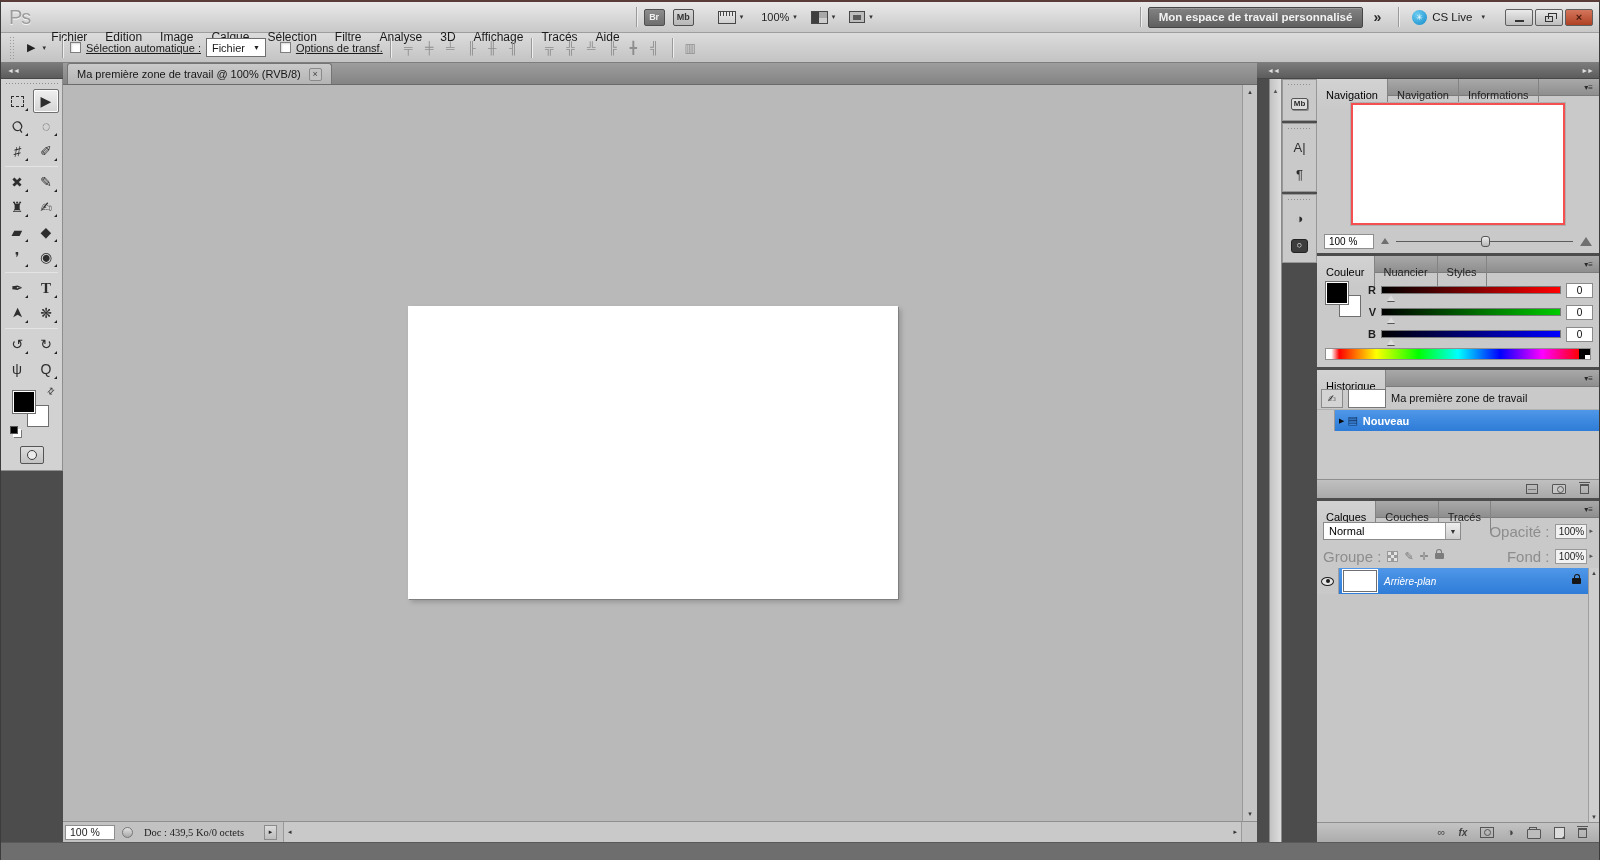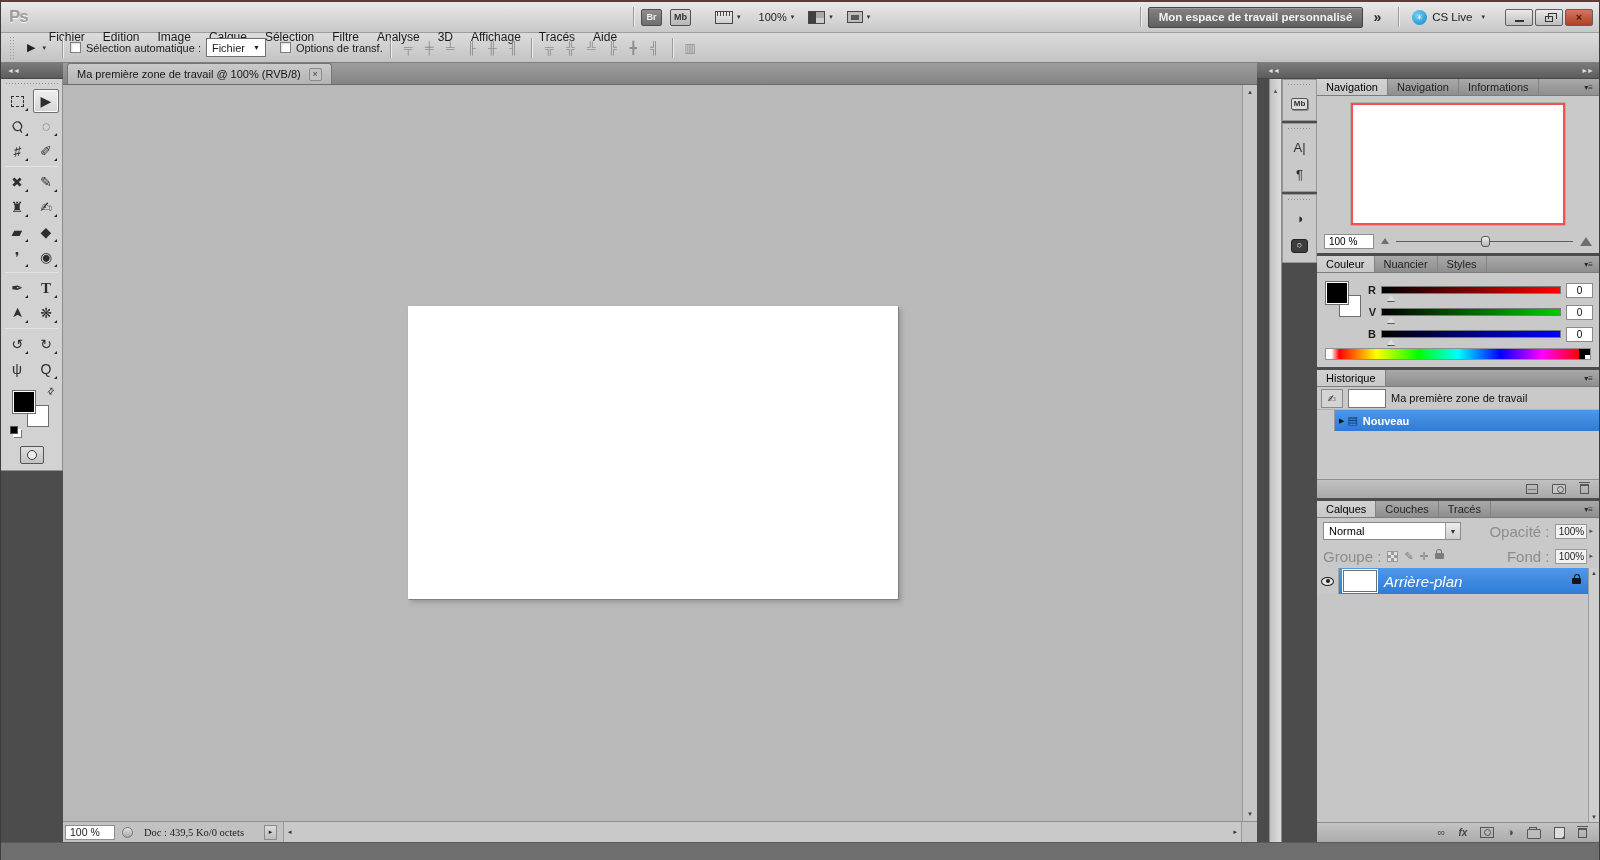--- a/index.html
+++ b/index.html
@@ -5,21 +5,21 @@
   * { box-sizing: border-box; margin: 0; padding: 0; }
   html,body { margin:0; background:#6e6e6e; }
   .app {
     width:1600px; height:860px; position:relative; overflow:hidden;
     font-family:"Liberation Sans","DejaVu Sans",sans-serif;
     border-top:2px solid #5a3c38; border-left:1px solid #3c3c3c; border-right:1px solid #3c3c3c;
     background:#6e6e6e;
   }
   
   .menubar { height:31px; background:linear-gradient(#e9e9e9,#c8c8c8); display:flex; align-items:center; padding:0 6px 0 8px; font-size:12px; color:#1a1a1a; border-bottom:1px solid #9e9e9e; }
-  .ps-logo { font-size:17px; font-weight:bold; color:#9c9c9c; letter-spacing:-1px; margin-right:12px; text-shadow:0 1px 0 #f5f5f5; }
+  .ps-logo { font-size:20px; font-weight:normal; color:#9c9c9c; letter-spacing:-1px; margin-right:12px; text-shadow:0 1px 0 #f5f5f5; }
   .menus { display:flex; align-items:center;margin-top:40px; }
   .menu-item { padding:4px 9px; cursor:default; }
   .vsep { width:1px; height:20px; background:#9a9a9a; box-shadow:1px 0 0 #eee; margin:0 7px; }
   .brbtn,.mbbtn { width:21px; height:17px; border:1px solid #4f4f4f; border-radius:2px; font-size:9px; font-weight:bold; display:flex; align-items:center; justify-content:center; margin-right:8px; }
   .brbtn { background:linear-gradient(#8d8d8d,#6e6e6e); color:#f0f0f0; }
   .mbbtn { background:linear-gradient(#d6d6d6,#b8b8b8); color:#333; margin-right:14px; }
   .appicon { display:inline-block; margin-left:10px; }
   .rulico { width:18px; height:13px; border:1px solid #474747; background:linear-gradient(#ececec,#cfcfcf); position:relative; }
   .rulico::before { content:""; position:absolute; top:0; left:1px; right:1px; height:4px; background:repeating-linear-gradient(90deg,#474747 0 1px,transparent 1px 3px); }
   .arrico { width:17px; height:13px; border:1px solid #474747; background:linear-gradient(90deg,#3f3f3f 0 7px,transparent 7px),linear-gradient(#a8a8a8 0 6px,#cdcdcd 6px); }
@@ -39,21 +39,21 @@
   .rsq { position:relative; width:8px; height:6px; border:1px solid #333; margin-top:3px; }
   .rsq::after { content:""; position:absolute; left:2px; top:-4px; width:7px; height:5px; border:1px solid #333; border-bottom:none; }
   
   .optionsbar { height:30px; background:linear-gradient(#dcdcdc,#c3c3c3); border-bottom:1px solid #7e7e7e; display:flex; align-items:center; padding:0 8px; font-size:11px; color:#1c1c1c; }
   .vgrip { width:7px; height:24px; background-image:radial-gradient(circle,#9a9a9a 0.8px,transparent 1px); background-size:3px 3px; margin-right:6px; }
   .opt-tool { display:flex; align-items:center; gap:3px; padding:2px 5px; }
   .opt-tool .tg { font-size:11px; color:#222; }
   .cb { width:11px; height:11px; background:#fff; border:1px solid #7f7f7f; box-shadow:inset 1px 1px 2px rgba(0,0,0,.15); margin-right:5px; flex:0 0 auto; }
   .gsel { display:flex; align-items:center; height:19px; background:#fff; border:1px solid #6f6f6f; margin-left:5px; padding:0 5px; gap:8px; }
   .gsel .ar { font-size:7px; color:#222; }
-  .optlabel { white-space:nowrap; }
+  .optlabel { white-space:nowrap;text-decoration:underline; }
   .gap14 { width:14px; }
   .opt-ico { font-size:12px; color:#8e8e8e; width:17px; text-align:center; margin:0 2px; }
   .icongroup { display:flex; align-items:center; }
   
   .main { display:flex; height:779px; background:#4c4c4c; }
   
   .tooldock { width:62px; display:flex; flex-direction:column; background:#4c4c4c; }
   .collapse-bar { height:16px; background:linear-gradient(#7b7b7b,#5c5c5c); border-bottom:1px solid #474747; color:#e0e0e0; font-size:7px; display:flex; align-items:center; padding-left:6px; letter-spacing:-1px; }
   .toolpanel { background:#d2d2d2; border-right:1px solid #8e8e8e; border-bottom:1px solid #8e8e8e; padding-bottom:6px; }
   .hgrip { height:4px; margin:3px 4px; background-image:radial-gradient(circle,#8f8f8f 0.7px,transparent 1px); background-size:3px 3px; }
@@ -105,21 +105,21 @@
   .strip-ico.boxed .lbl { border:1px solid #555; background:#dcdcdc; padding:1px 2px; font-size:8px; font-weight:bold; border-radius:2px; box-shadow:1px 1px 0 #8a8a8a; }
   .strip-ico.dark .lbl { background:#3d3d3d; color:#fff; border:1px solid #222; border-radius:3px; width:17px; height:14px; display:flex; align-items:center; justify-content:center; font-size:9px; }
   .panelcol { width:282px; display:flex; flex-direction:column; }
   .panel { background:#c9c9c9; margin-bottom:3px; display:flex; flex-direction:column; }
   .panel.navigator { height:174px; }
   .panel.color { height:111px; }
   .panel.history { height:128px; }
   .panel.layers { flex:1; margin-bottom:0; }
   .ptabs { display:flex; align-items:stretch; height:17px; background:linear-gradient(#a9a9a9,#8e8e8e); border-bottom:1px solid #7c7c7c; font-size:11px; flex:0 0 auto; }
   .tabswrap { display:flex; }
-  .ptab { padding:0 9px; color:#1f1f1f; border-right:1px solid #838383; display:flex; align-items:center; white-space:nowrap; }
+  .ptab { padding:16px 9px; color:#1f1f1f; border-right:1px solid #838383; display:flex; align-items:center; white-space:nowrap; }
   .ptab.active { background:linear-gradient(#d2d2d2,#c9c9c9); color:#000; }
   .pmenu { margin-left:auto; padding-right:6px; color:#2a2a2a; font-size:8px; display:flex; align-items:center; }
   
   .navbody { flex:1; display:flex; align-items:center; justify-content:center; }
   .navproxy { width:214px; height:122px; background:#fff; border:2px solid #f64f4f; box-shadow:0 0 0 1px #b0b0b0; }
   .navbar { height:21px; display:flex; align-items:center; gap:7px; padding:0 7px 3px; }
   .navzoom { width:50px; height:15px; background:#fff; border:1px solid #8e8e8e; font-size:10px; display:flex; align-items:center; padding:0 4px; }
   .mtn { width:0; height:0; border-left:4px solid transparent; border-right:4px solid transparent; border-bottom:6px solid #6f6f6f; }
   .mtn.big { border-left-width:6px; border-right-width:6px; border-bottom-width:9px; }
   .ntrack { flex:1; position:relative; height:12px; }
@@ -176,21 +176,21 @@
   .lockico { position:relative; width:9px; height:6px; background:currentColor; border-radius:1px; color:#7c7c7c; display:inline-block; }
   .lockico::before { content:""; position:absolute; left:1.5px; top:-4px; width:4px; height:4px; border:1.5px solid; border-bottom:none; border-radius:3px 3px 0 0; color:inherit; }
   .lockico.dark { color:#161616; }
   .llist { flex:1; position:relative; display:flex; flex-direction:column; }
   .lrow { height:26px; display:flex; align-items:stretch; flex:0 0 auto; }
   .leye { width:22px; background:#c9c9c9; border-right:1px solid #a0a0a0; display:flex; align-items:center; justify-content:center; }
   .eyeico { width:13px; height:9px; border:1px solid #1d1d1d; border-radius:50%; position:relative; background:#e6e6e6; }
   .eyeico::after { content:""; position:absolute; left:3.5px; top:1.5px; width:4px; height:4px; border-radius:50%; background:#1d1d1d; }
   .lrowbody { flex:1; background:linear-gradient(#4f97e8,#2e7cd8); display:flex; align-items:center; gap:7px; padding:0 6px 0 4px; }
   .lthumb { width:34px; height:22px; background:#fff; border:1px solid #6f6f6f; box-shadow:0 0 0 1px #fff; }
-  .lname { font-size:15px; font-style:italic; color:#fff; }
+  .lname { font-size:10px; font-style:italic; color:#fff; }
   .lrowbody .lockico { margin-left:auto; margin-right:12px; }
   .lfill { flex:1; background:#c6c6c6; }
   .lscroll { position:absolute; top:0; right:0; bottom:0; width:11px; background:#cecece; border-left:1px solid #9e9e9e; display:flex; flex-direction:column; justify-content:space-between; align-items:center; padding:2px 0; font-size:6px; color:#444; }
   .lfooter { height:20px; background:linear-gradient(#c3c3c3,#acacac); border-top:1px solid #8f8f8f; display:flex; align-items:center; justify-content:flex-end; gap:13px; padding-right:12px; flex:0 0 auto; }
   .linkico { font-size:11px; color:#4a4a4a; line-height:1; }
   .fxico { font-size:10px; font-weight:bold; font-style:italic; color:#444; }
   .maskico { width:14px; height:11px; border:1px solid #555; display:flex; align-items:center; justify-content:center; }
   .maskico::after { content:""; width:5px; height:5px; border:1px solid #555; border-radius:50%; }
   .adjico { font-size:11px; color:#444; line-height:1; }
   .foldico { width:14px; height:10px; border:1px solid #555; border-radius:1px; position:relative; background:#bdbdbd; margin-top:2px; }

